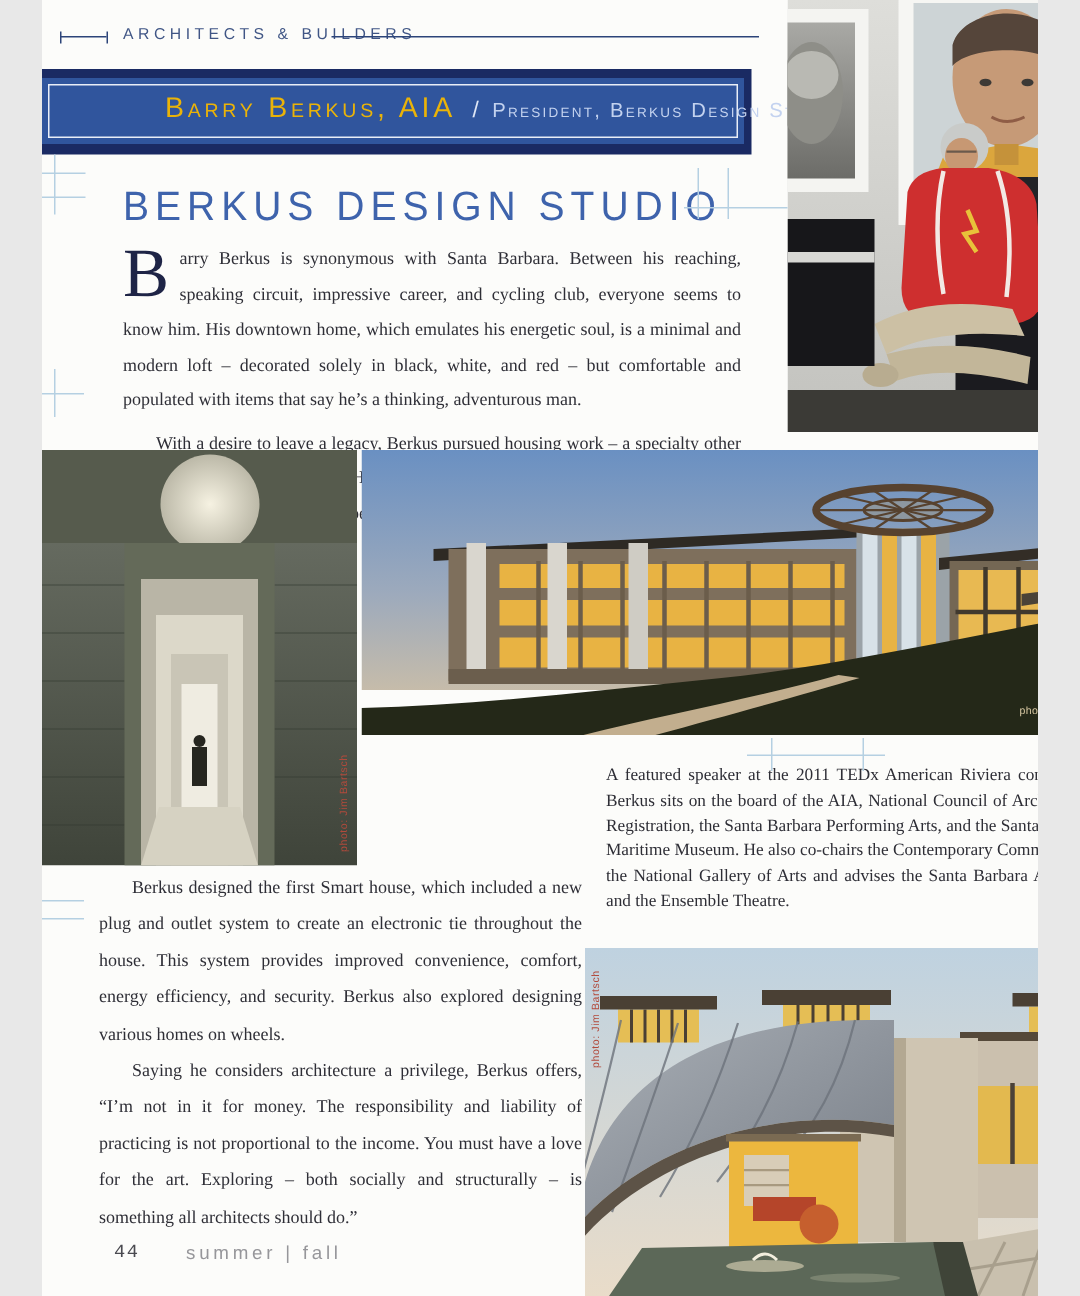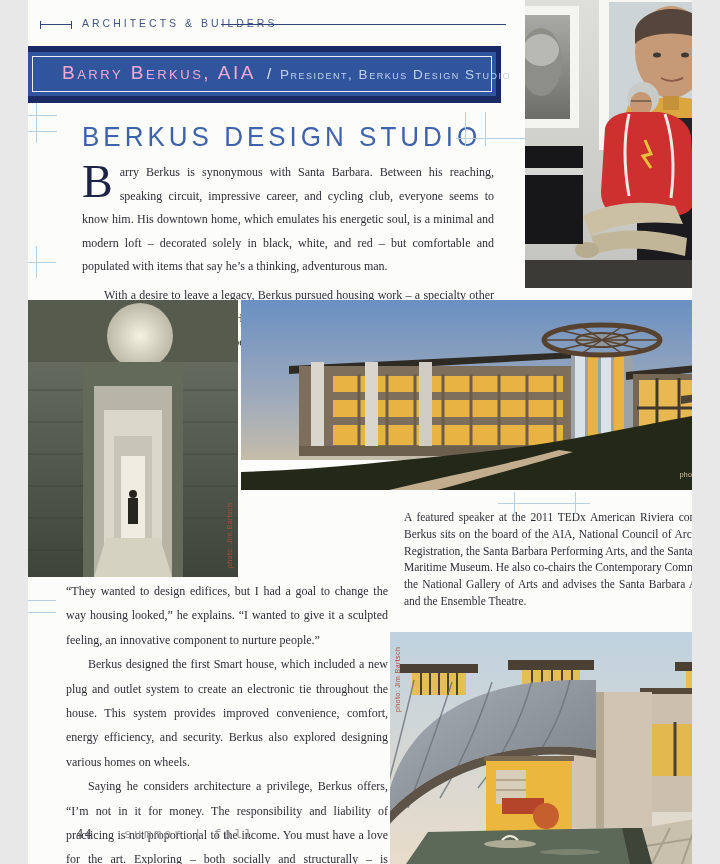--- a/index.html
+++ b/index.html
@@ -19,21 +19,21 @@
   }
   
   #banner { position:absolute; left:0; top:46px; width:473px; height:57px; background:#1a2a63; }
   #banner-panel { position:absolute; left:0; top:6px; right:5px; bottom:7px; background:#30559d; }
   #banner-frame { position:absolute; left:4px; top:4px; right:4px; bottom:4px; border:1px solid #e9eef7; }
   #banner-text {
     position:absolute; left:0; right:0; top:50%; transform:translateY(-54%);
     text-align:center; padding-left:34px; white-space:nowrap;
     font-family:"Liberation Sans", sans-serif; font-variant:small-caps;
   }
-  #banner-name  { font-size:19px; letter-spacing:2.5px; color:#f9a8d4; }
+  #banner-name  { font-size:19px; letter-spacing:2.5px; color:#eab308;margin-left:48px; }
   #banner-slash { font-size:15px; color:#dfe7f6; margin:0 9px 0 11px; }
   #banner-title { font-size:13.5px; letter-spacing:1.5px; color:#c3d2ef; }
   
   #article-title {
     position:absolute; left:54px; top:122px;
     font-family:"Liberation Sans", sans-serif; font-size:26px; font-weight:normal;
     letter-spacing:4px; color:#3e63ac; margin:0; transform:scaleY(1.05);
   }
   .bodytext { font-size:12px; line-height:23.5px; text-align:justify; margin:0; }
   #intro { position:absolute; left:54px; top:161px; width:412px; }
@@ -67,21 +67,21 @@
   #credit-hallway { left:198px; top:496px; }
   #credit-house   { left:366px; top:640px; }
   
   #page-number {
     position:absolute; left:48px; top:828px;
     font-family:Liberation Mono, monospace; font-size:12.5px;
     letter-spacing:1px; color:#4a4a50;
   }
   #footer-season {
     position:absolute; left:96px; top:828px;
-    font-family:Liberation Mono, monospace; font-size:12.5px;
+    font-family:Liberation Sans, sans-serif; font-size:12.5px;
     letter-spacing:2.5px; color:#96969a;
   }
   
   .gl { position:absolute; background:#b5d0e2; }
 </style>
 </head>
 <body>
 
 <div id="page">
 
@@ -266,21 +266,20 @@
       </g>
       <polygon points="440,96 507,88 507,94 440,104" fill="#4a4338"></polygon>
     </g>
     <path d="M0,190 L0,172 C80,170 160,160 240,152 C320,144 410,122 507,106 L507,190 Z" fill="#242818"></path>
     <path d="M318,150 C268,164 205,176 148,190 L196,190 C248,176 298,162 332,152 Z" fill="#c2ae8e"></path>
   </svg>
   <div class="credit-h">photo: Jim Bartsch</div>
   <div class="credit-v" id="credit-hallway">photo: Jim Bartsch</div>
 
   <div id="left-column">
-    <p>“They wanted to design edifices, but I had a goal to change the way housing looked,” he explains. “I wanted to give it a sculpted feeling, an innovative component to nurture people.”</p>
     <p class="indent">Berkus designed the first Smart house, which included a new plug and outlet system to create an electronic tie throughout the house. This system provides improved convenience, comfort, energy efficiency, and security. Berkus also explored designing various homes on wheels.</p>
     <p class="indent">Saying he considers architecture a privilege, Berkus offers, “I’m not in it for money. The responsibility and liability of practicing is not proportional to the income. You must have a love for the art. Exploring – both socially and structurally – is something all architects should do.”</p>
 
   </div>
 
   <div id="right-column">A featured speaker at the 2011 TEDx American Riviera conference, Berkus sits on the board of the AIA, National Council of Architecture Registration, the Santa Barbara Performing Arts, and the Santa Barbara Maritime Museum. He also co-chairs the Contemporary Committee for the National Gallery of Arts and advises the Santa Barbara Art Fund and the Ensemble Theatre.</div>
 
   <svg class="photo" id="photo-house" width="358" height="232" viewBox="0 0 358 232">
     <defs>
       <linearGradient id="skyh" x1="0" y1="0" x2="0" y2="1">

